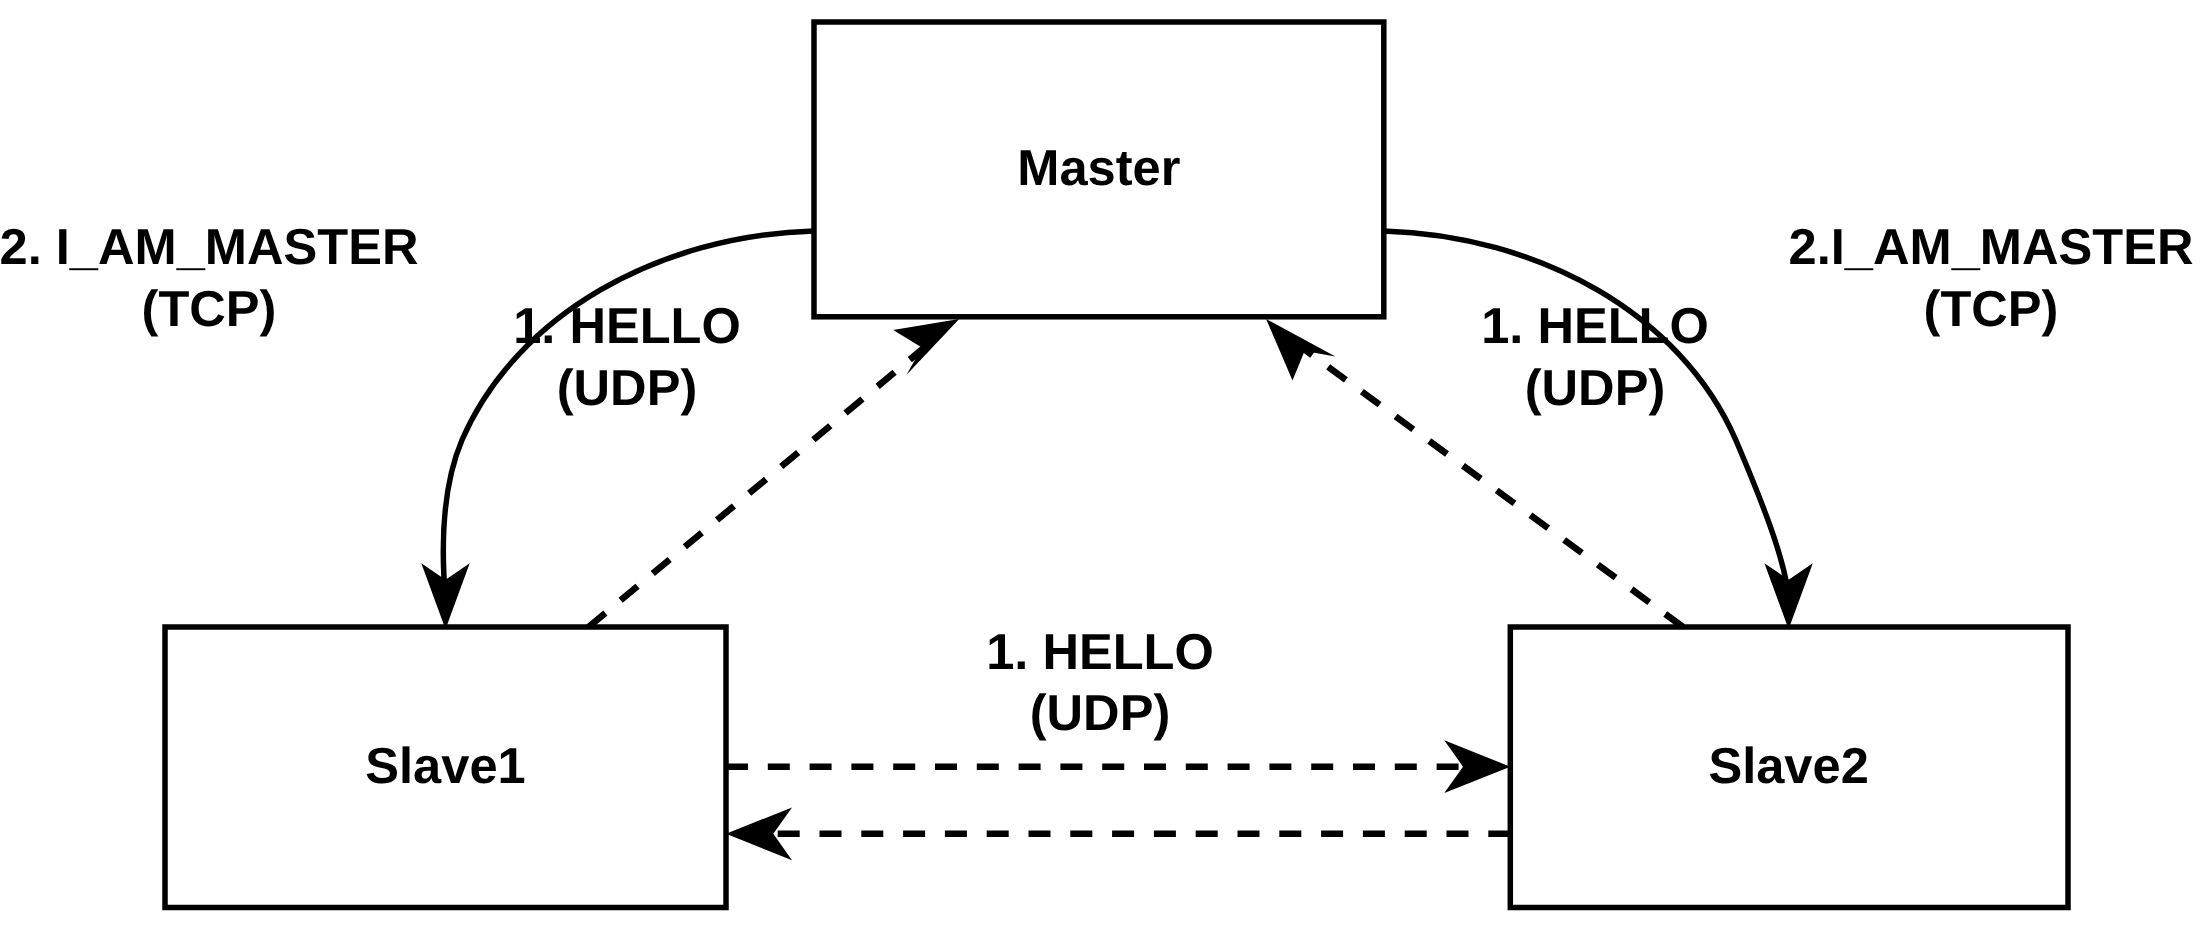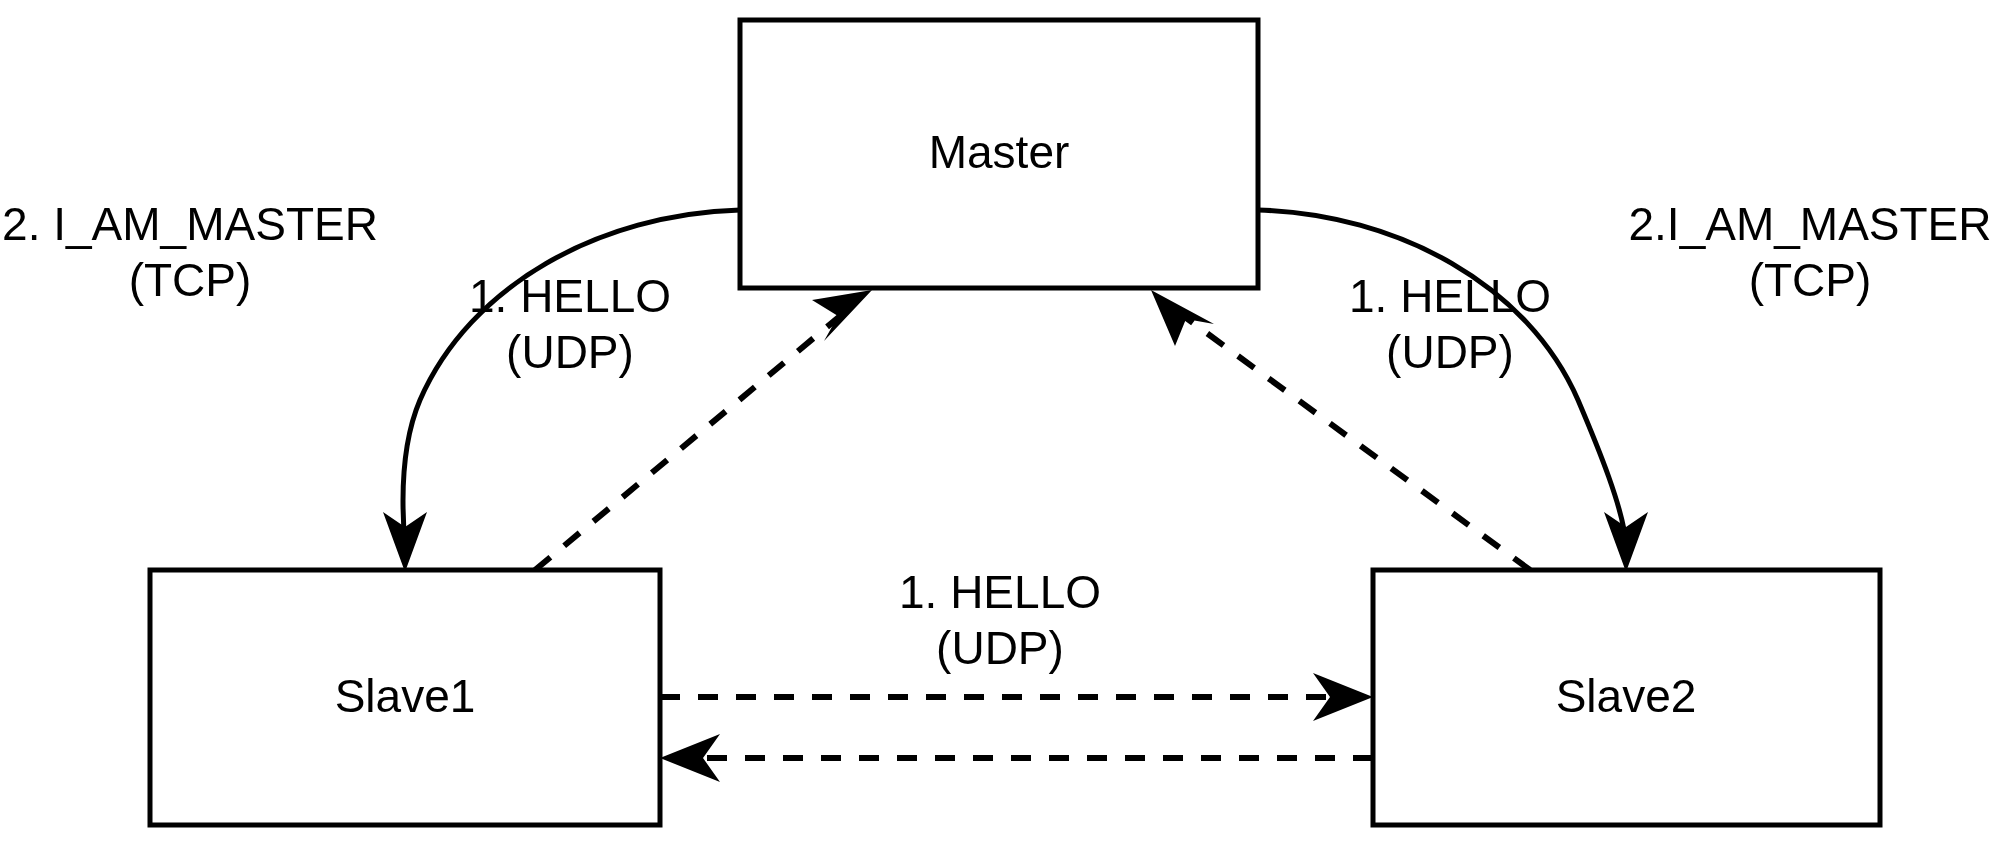--- a/index.html
+++ b/index.html
@@ -10,20 +10,21 @@
   body {
     font-family: "Liberation Sans", sans-serif;
     color: #000000;
   }
   #diagram-root {
     position: relative;
     width: 2000px;
     height: 848px;
     background: #ffffff;
     overflow: hidden;
+    font-weight: bold;
   }
   #diagram-svg {
     position: absolute;
     left: 0;
     top: 0;
     width: 2000px;
     height: 848px;
     display: block;
   }
   .node-label {

